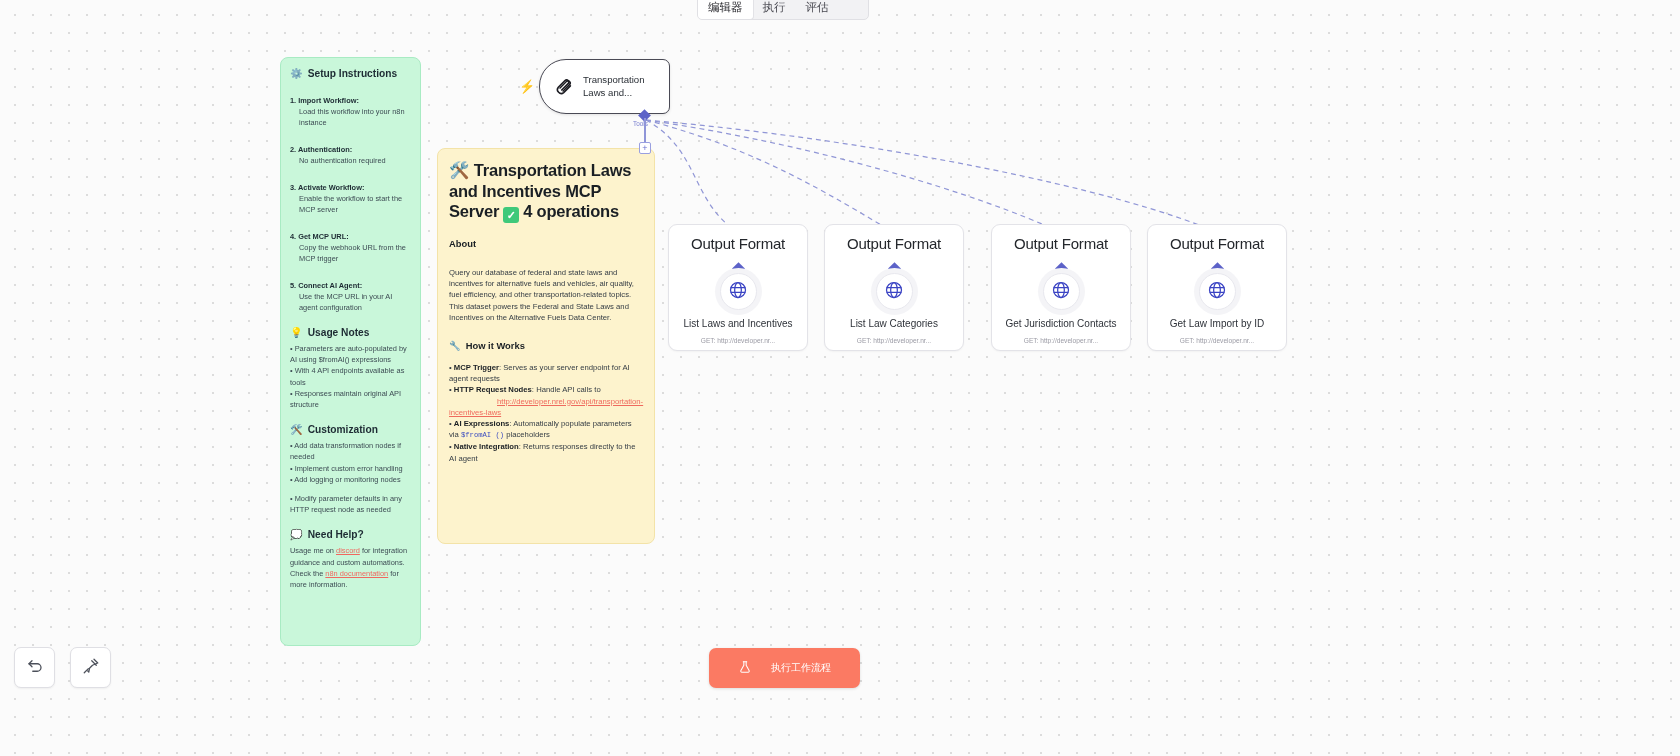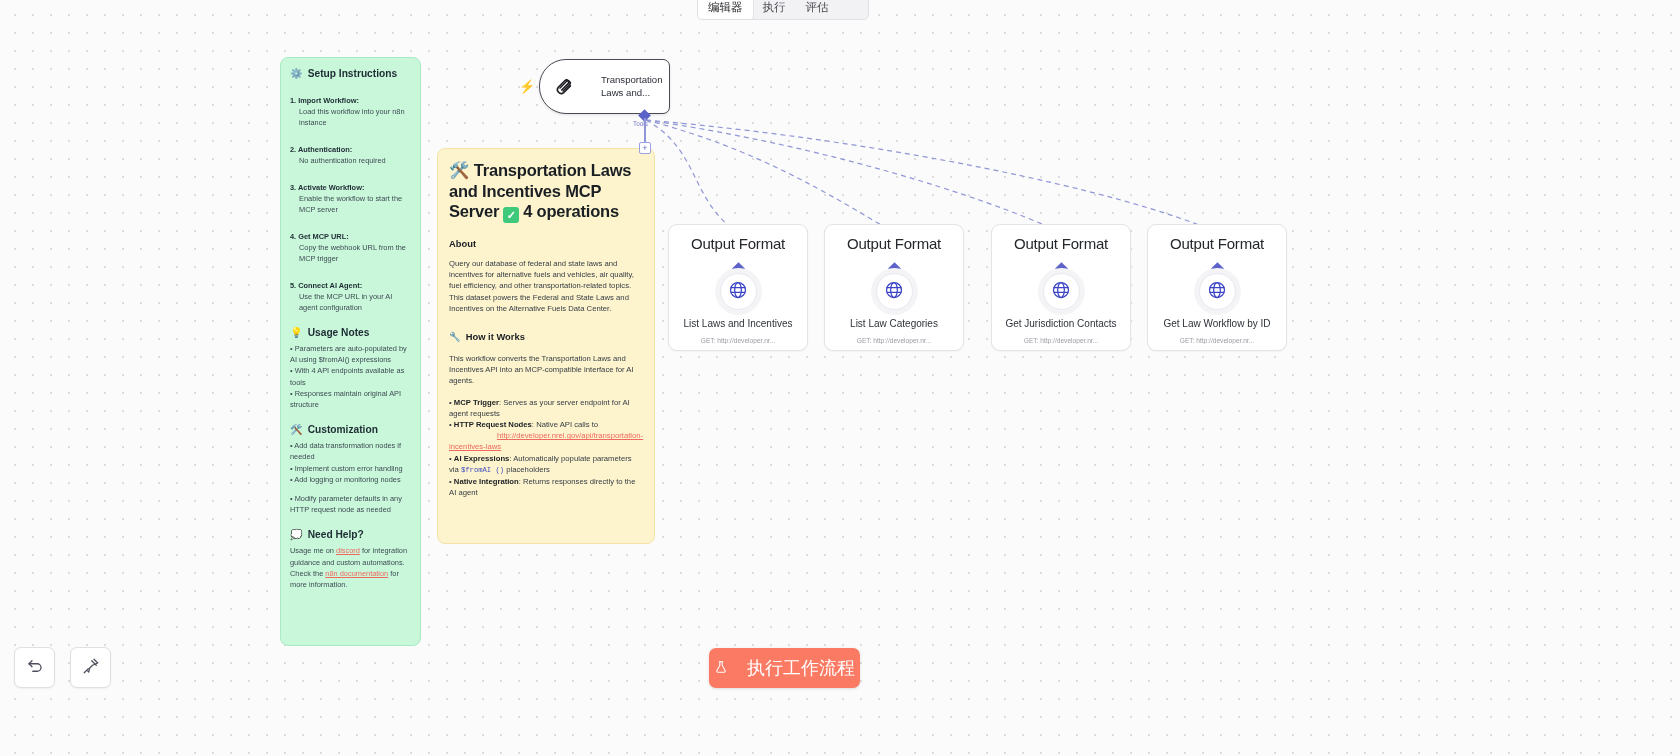--- a/index.html
+++ b/index.html
@@ -92,21 +92,21 @@
 
   .y-title {
     font-size: 16.5px; font-weight: bold;
     line-height: 20.5px; letter-spacing: -0.2px;
     color: #1a1f24;
     margin-bottom: 15px;
   }
   .y-h {
     font-size: 9.4px; font-weight: bold; color: #1a1f24;
     display: flex; align-items: center; gap: 5px;
-    margin-bottom: 9px;
+    margin-bottom: 18px;
   }
   .y-h.spaced { margin-top: 17px; margin-bottom: 11px; }
   .y-p {
     font-size: 7.7px; color: #343c44; line-height: 11.2px;
   }
   .y-p.gap { margin-top: 10px; }
   .y-li { font-size: 7.7px; color: #343c44; line-height: 11.2px; }
   .y-li b { color: #1a1f24; }
   .mono { font-family: "Liberation Mono", monospace; color: #3b4cc0; font-size: 7.2px; }
   .urlred { color: #ef6a5e; margin-left: 48px; }
@@ -120,21 +120,21 @@
 
   
   .trigger {
     position: absolute;
     left: 539px; top: 59px;
     width: 131px; height: 55px;
     background: #ffffff;
     border: 1.6px solid #4a4a55;
     border-radius: 27px 7px 7px 27px;
     display: flex; align-items: center;
-    padding-left: 13px; gap: 26px;
+    padding-left: 13px; gap: 8px;
     box-shadow: 0 1px 3px rgba(0,0,0,.10);
   }
   .trigger .label {
     font-size: 9.6px; color: #2a2f36; line-height: 12.5px;
     max-width: 72px;
   }
   .bolt {
     position: absolute; left: 519px; top: 79px;
     color: #ff5a44; font-size: 13px;
   }
@@ -224,21 +224,21 @@
   #ctrl-undo { left: 14px; top: 647px; }
   #ctrl-pin  { left: 70px; top: 647px; }
 
   
   .exec {
     position: absolute;
     left: 709px; top: 648px;
     width: 151px; height: 40px;
     background: #fb7a63;
     border: none; border-radius: 7px;
-    color: #ffffff; font-size: 18px;
+    color: #ffffff; font-size: 10px;
     font-family: "Liberation Sans", sans-serif;
     display: flex; align-items: center; justify-content: center;
     gap: 19px; cursor: pointer;
     box-shadow: 0 1px 3px rgba(0,0,0,.12);
   }
 
   svg.edges { position: absolute; left: 0; top: 0; width: 1680px; height: 756px; pointer-events: none; }
 </style>
 </head>
 <body>
@@ -318,28 +318,27 @@
       <span>Transportation Laws and Incentives MCP Server</span><span class="badge-check">✓</span><span>4 operations</span>
     </div>
 
     <div class="y-h">About</div>
     <div class="y-p">Query our database of federal and state laws and incentives for alternative fuels and vehicles, air quality, fuel efficiency, and other transportation-related topics. This dataset powers the Federal and State Laws and Incentives on the Alternative Fuels Data Center.</div>
 
     <div class="y-h spaced">
       <span>🔧</span>
       <span>How it Works</span>
     </div>
-    <div class="y-p">This workflow converts the Transportation Laws and Incentives API into an MCP-compatible interface for AI agents.</div>
 
     <div class="y-p gap"></div>
     <div class="y-li">
       • <b>MCP Trigger</b><span>: Serves as your server endpoint for AI agent requests</span>
     </div>
     <div class="y-li">
-      • <b>HTTP Request Nodes</b><span>: Native API calls to </span><a class="urlred" href="#">http://developer.nrel.gov/api/transportation-incentives-laws</a>
+      • <b>HTTP Request Nodes</b><span>: Handle API calls to </span><a class="urlred" href="#">http://developer.nrel.gov/api/transportation-incentives-laws</a>
     </div>
     <div class="y-li">
       • <b>AI Expressions</b><span>: Automatically populate parameters via </span><span class="mono">$fromAI ()</span><span> placeholders</span>
     </div>
     <div class="y-li">
       • <b>Native Integration</b><span>: Returns responses directly to the AI agent</span>
     </div>
   </div>
 
   <div class="bolt">⚡</div>
@@ -418,21 +417,21 @@
       <div class="inner">
         <span>
           <svg width="20" height="20" viewBox="0 0 24 24" fill="none" stroke="#3b44c4" stroke-width="1.5">
             <circle cx="12" cy="12" r="9"></circle>
               <ellipse cx="12" cy="12" rx="4" ry="9"></ellipse>
             <path d="M3.2 9.2h17.6M3.2 14.8h17.6"></path>
           </svg>
         </span>
       </div>
     </div>
-    <div class="ofname">Get Law Workflow by ID</div>
+    <div class="ofname">Get Law Import by ID</div>
     <div class="ofurl">GET: http://developer.nr...</div>
   </div>
 
   <div class="ctrl" id="ctrl-undo">
     <span>
       <svg width="18" height="18" viewBox="0 0 24 24" fill="none" stroke="#4c505a" stroke-width="1.7" stroke-linecap="round" stroke-linejoin="round">
         <path d="M4 9h11a5 5 0 0 1 0 10H9"></path>
           <polyline points="8,5 4,9 8,13"></polyline>
       </svg>
     </span>

